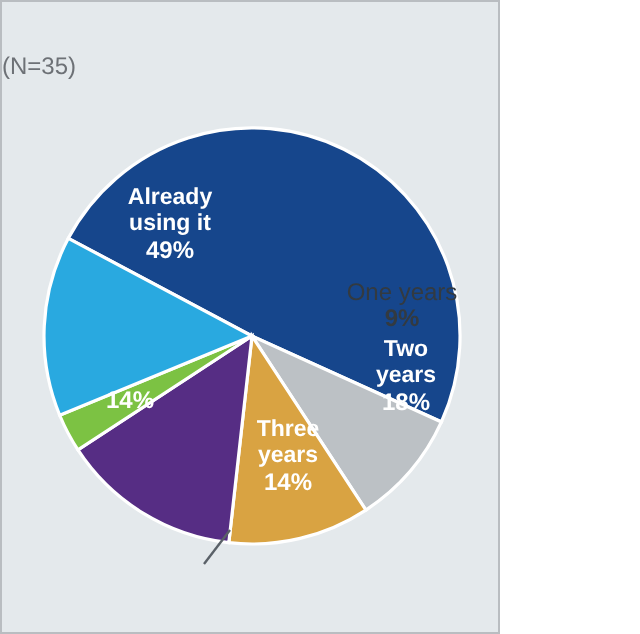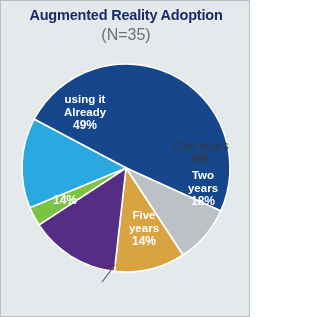--- a/index.html
+++ b/index.html
@@ -29,22 +29,21 @@
     font-weight: bold;
     color: #1b2a6b;
     letter-spacing: -0.2px;
     line-height: 1.05;
   }
   .subtitle {
     position: absolute;
     top: 26px;
     left: 0;
     width: 250px;
-    text-align: center;
-    font-size: 16px;
+    font-size: 12px;
     color: #6d7176;
     line-height: 1.05;
   }
   .chart-area {
     position: absolute;
     top: 0;
     left: 0;
     width: 250px;
     height: 317px;
   }
@@ -76,56 +75,55 @@
   .lab-fouryrs   { left: 42px;  top: 274px; width: 108px; color: #2b3238; }
   .lab-fouryrs .lbl { font-weight: normal; font-size: 12px; }
   .lab-fouryrs .pct { font-weight: bold; font-size: 12.5px; }
   .lab-oneyear .lbl { font-weight: normal; font-size: 12px; }
 </style>
 </head>
 <body>
 
 <div class="figure">
 
-  <div class="title">Augmented Reality Adoption</div>
   <div class="subtitle">(N=35)</div>
 
   <div class="chart-area">
     <svg width="250" height="317" viewBox="0 0 250 317">
       <g id="pie-slices">
           <path d="M 125 167 L 33.17 118.17 A 104 104 0 0 1 219.71 209.96 Z" fill="#16468c" stroke="#ffffff" stroke-width="1.6"></path>
           <path d="M 125 167 L 219.71 209.96 A 104 104 0 0 1 181.95 254.02 Z" fill="#bcc1c5" stroke="#ffffff" stroke-width="1.6"></path>
           <path d="M 125 167 L 181.95 254.02 A 104 104 0 0 1 113.41 270.35 Z" fill="#d9a342" stroke="#ffffff" stroke-width="1.6"></path>
           <path d="M 125 167 L 113.41 270.35 A 104 104 0 0 1 37.98 223.95 Z" fill="#562d84" stroke="#ffffff" stroke-width="1.6"></path>
           <path d="M 125 167 L 37.98 223.95 A 104 104 0 0 1 28.85 206.63 Z" fill="#7cc243" stroke="#ffffff" stroke-width="1.6"></path>
           <path d="M 125 167 L 28.85 206.63 A 104 104 0 0 1 33.17 118.17 Z" fill="#29a9e0" stroke="#ffffff" stroke-width="1.6"></path>
         </g>
       <line id="leader-line" x1="114" y1="264" x2="101" y2="281" stroke="#5a6168" stroke-width="1.2"></line>
     </svg>
   </div>
 
   <div class="slice-label lab-already">
+    <span class="lbl">Already</span>
     <span class="lbl">using it</span>
-    <span class="lbl">Already</span>
     <span class="pct">49%</span>
   </div>
 
   <div class="slice-label lab-oneyear">
     <span class="lbl">One years</span>
     <span class="pct">9%</span>
   </div>
 
   <div class="slice-label lab-twoyears">
     <span class="lbl">Two</span>
     <span class="lbl">years</span>
     <span class="pct">18%</span>
   </div>
 
   <div class="slice-label lab-threeyrs">
-    <span class="lbl">Five</span>
+    <span class="lbl">Three</span>
     <span class="lbl">years</span>
     <span class="pct">14%</span>
   </div>
 
   <div class="slice-label lab-fiveyrs">
     <span class="pct">14%</span>
   </div>
 
 
 </div>

